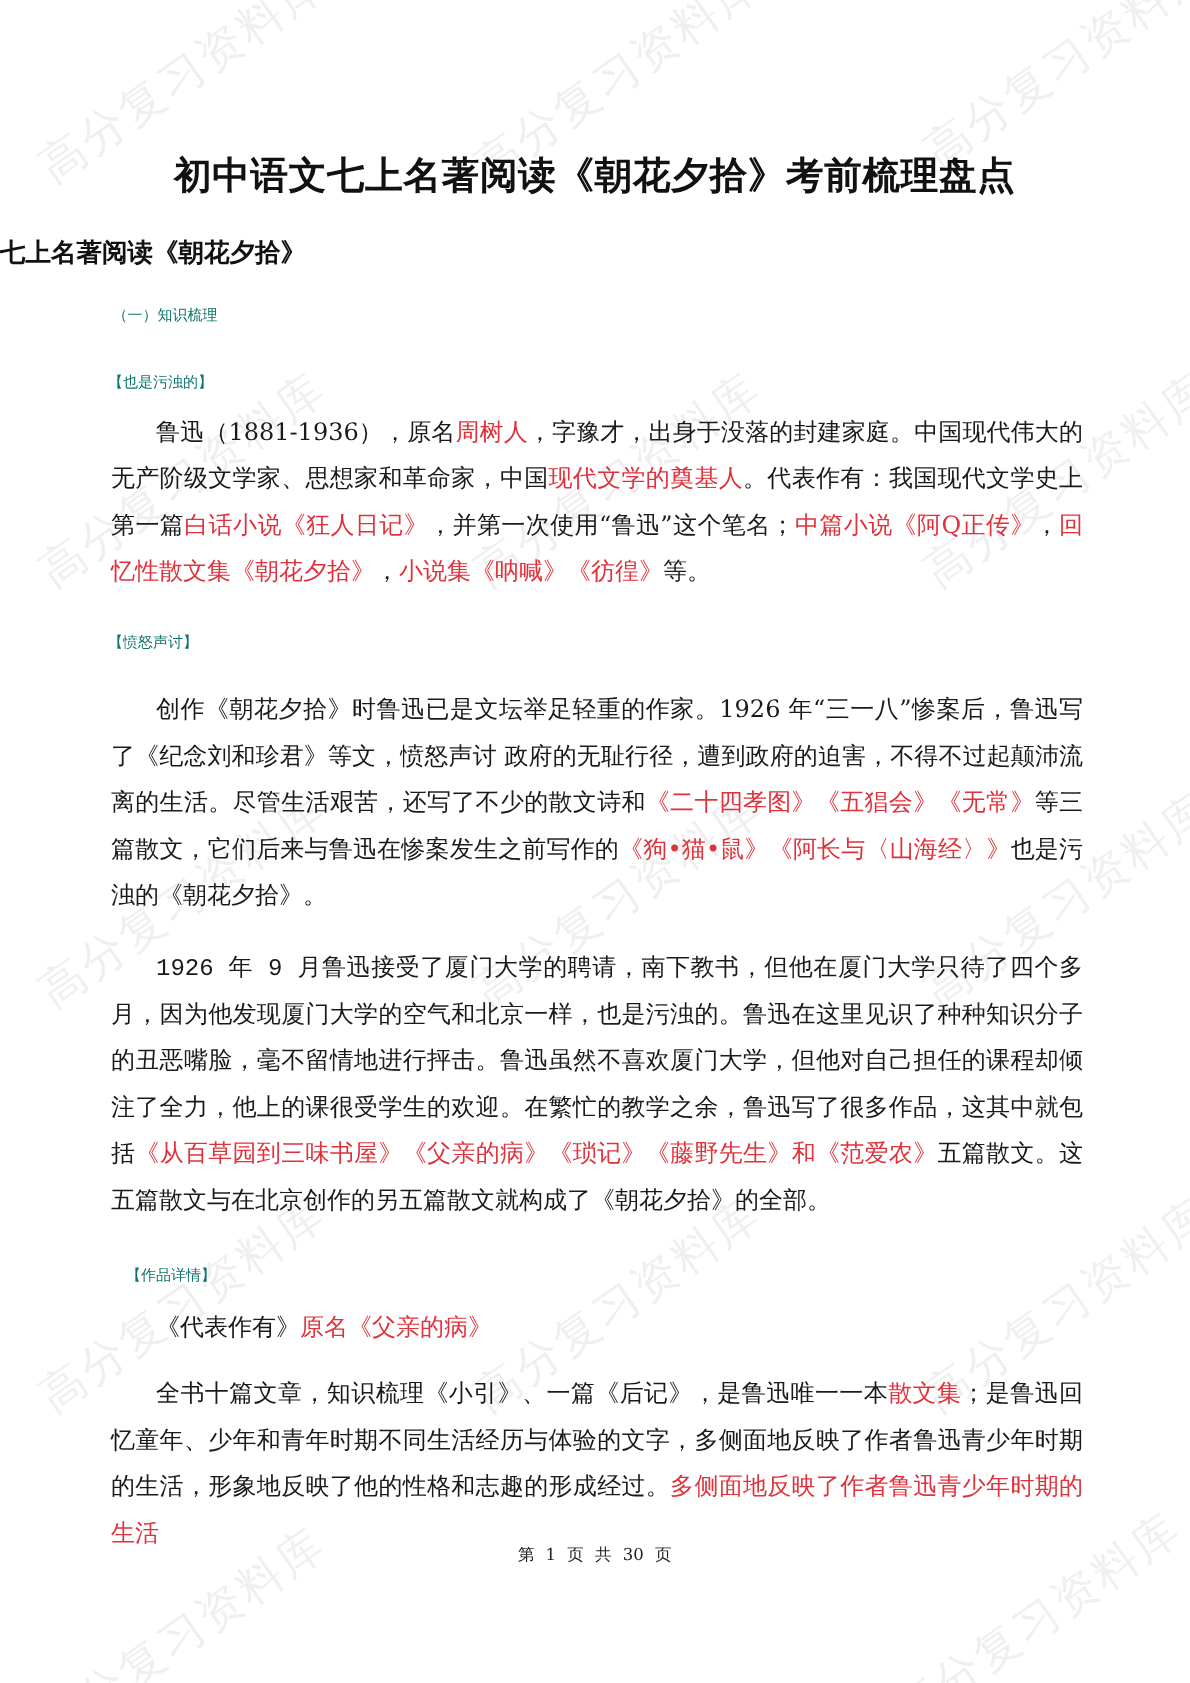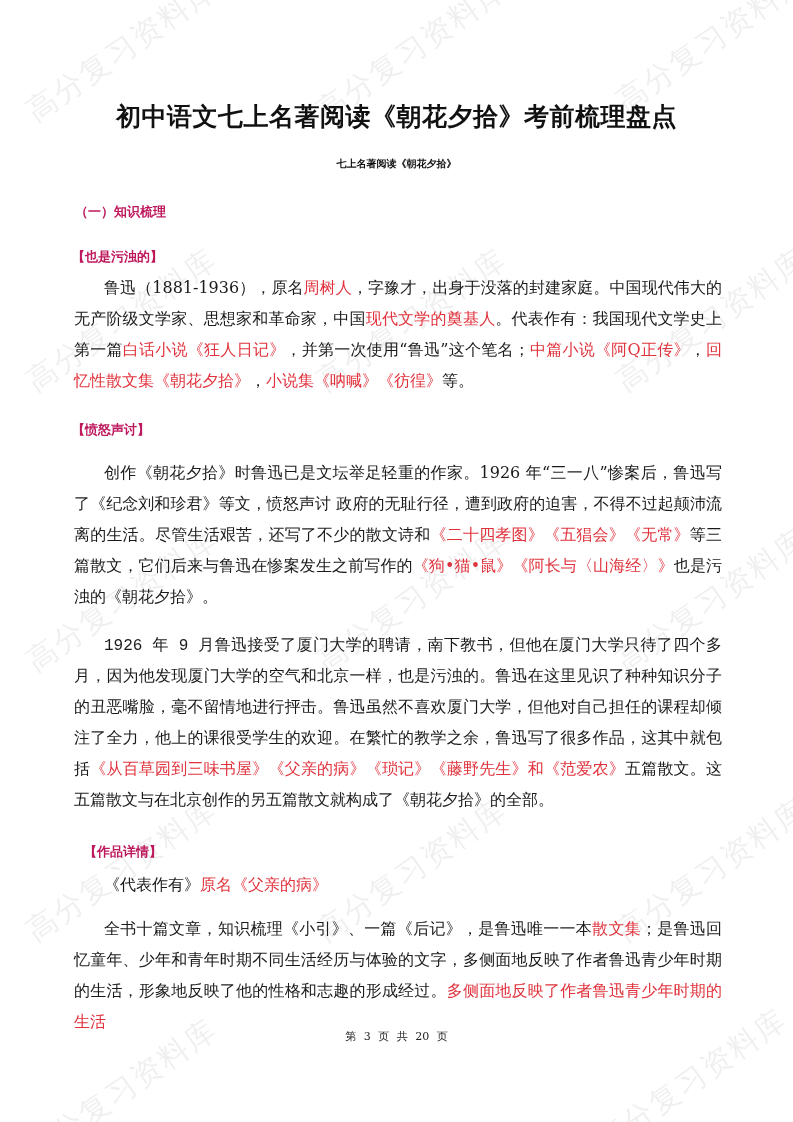--- a/index.html
+++ b/index.html
@@ -14,26 +14,26 @@
     font-size: 30px; color: #000; opacity: 0.06; transform: rotate(-35deg);
     white-space: nowrap; letter-spacing: 2px;
   }
   .page { position: relative; z-index: 1; }
   .doc-title {
     position: absolute; left: 0; right: 0; top: 100px; text-align: center;
     font-family: "DejaVu Sans", sans-serif; font-size: 25px; font-weight: bold;
     color: #111; letter-spacing: 0.5px;
   }
   .doc-subtitle {
-    position: absolute; left: 0; right: 0; top: 157px; text-align: center;
-    font-family: "DejaVu Sans", sans-serif; font-size: 10px; font-weight: bold; color: #111;
+    position: absolute; left: 0; right: 0; top: 157px; 
+    font-family: "DejaVu Sans", sans-serif; font-size: 17px; font-weight: bold; color: #111;
   }
   .section-heading {
     position: absolute; left: 75px; font-family: "DejaVu Sans", sans-serif;
-    font-size: 13px; font-weight: bold; color: #be185d;
+    font-size: 10px; font-weight: normal; color: #0f766e;
   }
   .para {
     position: absolute; left: 74px; width: 648px;
     font-size: 16px; line-height: 31px; text-align: justify; color: #1a1a1a;
   }
   .para.indent { text-indent: 30px; }
   .red { color: #e0323c; }
   .footer {
     position: absolute; left: 0; right: 0; top: 1029px; text-align: center;
     font-size: 11px; color: #222; word-spacing: 4px;
@@ -69,14 +69,14 @@
   <div class="para indent" style="top:272px;"><span>鲁迅（1881-1936），原名</span><span class="red">周树人</span><span>，字豫才，出身于没落的封建家庭。中国现代伟大的无产阶级文学家、思想家和革命家，中国</span><span class="red">现代文学的奠基人</span><span>。代表作有：我国现代文学史上第一篇</span><span class="red">白话小说《狂人日记》</span><span>，并第一次使用“鲁迅”这个笔名；</span><span class="red">中篇小说《阿Q正传》</span><span>，</span><span class="red">回忆性散文集《朝花夕拾》</span><span>，</span><span class="red">小说集《呐喊》《彷徨》</span><span>等。</span></div>
 
   <div class="section-heading" style="top:421px;left:72px;">【愤怒声讨】</div>
   <div class="para indent" style="top:457px;"><span>创作《朝花夕拾》时鲁迅已是文坛举足轻重的作家。1926 年“三一八”惨案后，鲁迅写了《纪念刘和珍君》等文，愤怒声讨 政府的无耻行径，遭到政府的迫害，不得不过起颠沛流离的生活。尽管生活艰苦，还写了不少的散文诗和</span><span class="red">《二十四孝图》《五猖会》《无常》</span><span>等三篇散文，它们后来与鲁迅在惨案发生之前写作的</span><span class="red">《狗•猫•鼠》《阿长与〈山海经〉》</span><span>也是污浊的《朝花夕拾》。</span></div>
   <div class="para indent" style="top:631px;font-family:Liberation Mono, monospace;"><span>1926 年 9 月鲁迅接受了厦门大学的聘请，南下教书，但他在厦门大学只待了四个多月，因为他发现厦门大学的空气和北京一样，也是污浊的。鲁迅在这里见识了种种知识分子的丑恶嘴脸，毫不留情地进行抨击。鲁迅虽然不喜欢厦门大学，但他对自己担任的课程却倾注了全力，他上的课很受学生的欢迎。在繁忙的教学之余，鲁迅写了很多作品，这其中就包括</span><span class="red">《从百草园到三味书屋》《父亲的病》《琐记》《藤野先生》和《范爱农》</span><span>五篇散文。这五篇散文与在北京创作的另五篇散文就构成了《朝花夕拾》的全部。</span></div>
 
   <div class="section-heading" style="top:843px;left:84px;">【作品详情】</div>
   <div class="para indent" style="top:869px;"><span>《代表作有》</span><span class="red">原名《父亲的病》</span></div>
   <div class="para indent" style="top:913px;"><span>全书十篇文章，知识梳理《小引》、一篇《后记》，是鲁迅唯一一本</span><span class="red">散文集</span><span>；是鲁迅回忆童年、少年和青年时期不同生活经历与体验的文字，多侧面地反映了作者鲁迅青少年时期的生活，形象地反映了他的性格和志趣的形成经过。</span><span class="red">多侧面地反映了作者鲁迅青少年时期的生活</span></div>
 
-  <div class="footer">第 3 页 共 20 页</div>
+  <div class="footer">第 1 页 共 30 页</div>
 </div>
 
 </body></html>

